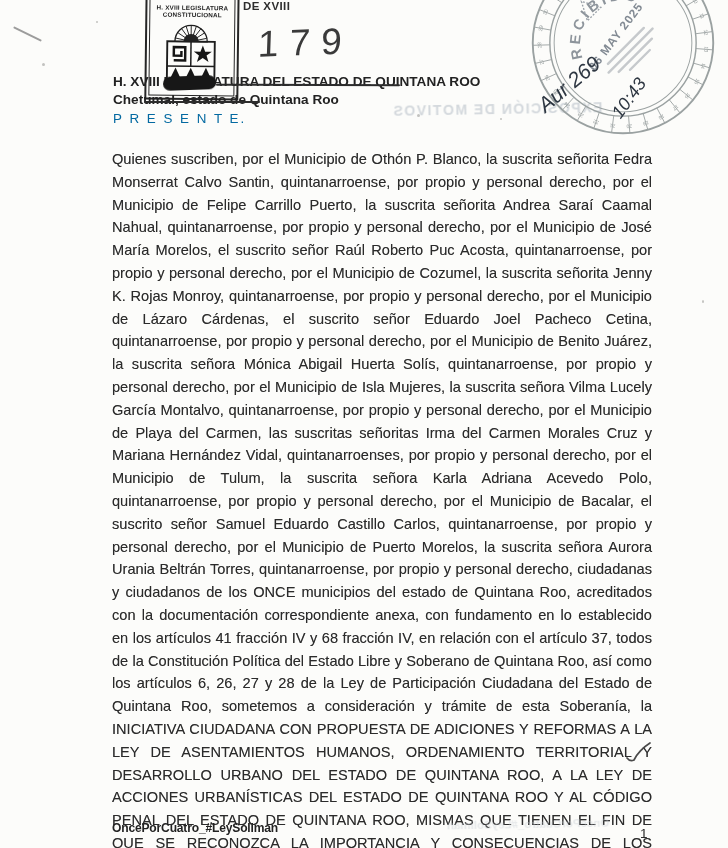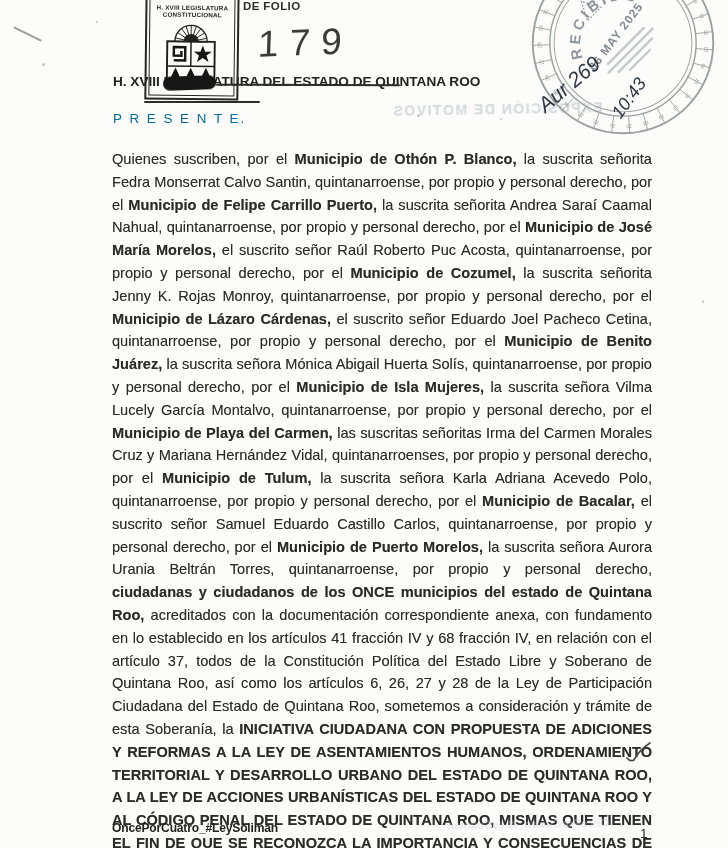--- a/index.html
+++ b/index.html
@@ -46,21 +46,21 @@
     filter:blur(.6px); white-space:nowrap; opacity:.8;
   }
   .ghost1{left:392px; top:101px; font-size:14px; letter-spacing:1.5px;}
   .ghost2{left:447px; top:818px; font-size:11.5px; opacity:.45;}
   
   .body{
     position:absolute; left:112px; top:148px; width:540px;
     font-size:14.6px; line-height:22.8px; text-align:justify;
     color:#2b2b2b; text-shadow:0 0 .5px rgba(50,50,50,.45);
   }
-  .body .bold{font-weight:bold;}
+  .body .bold{font-weight:normal;}
   
   .foot-left{
     position:absolute; left:112px; top:820px; font-size:13px; font-weight:bold;
     color:#222; transform:scaleX(.93); transform-origin:left center; letter-spacing:-.2px;
   }
   .page-num{position:absolute; left:640px; top:826px; font-size:13.5px; color:#2b2b2b;}
   
   .pen-stroke{position:absolute; left:12px; top:33px; width:31px; height:2px; background:#8b8b8b; transform:rotate(26deg); border-radius:2px; opacity:.85;}
   .check{position:absolute; left:624px; top:738px;}
   .speck{position:absolute; background:#a9a9a6; border-radius:50%; opacity:.7;}
@@ -100,24 +100,25 @@
           <path d="M51.5,25 L54,31.5 L61,31.5 L55.5,35.6 L57.6,42.4 L51.5,38.3 L45.4,42.4 L47.5,35.6 L42,31.5 L49,31.5 Z" fill="#161616" stroke="none"></path>
 
           <path d="M23,48.5 L17.5,60 L28.5,60 Z" fill="#161616" stroke="none"></path>
           <path d="M39,48.5 L33.5,60 L44.5,60 Z" fill="#161616" stroke="none"></path>
           <path d="M55,48.5 L49.5,60 L60.5,60 Z" fill="#161616" stroke="none"></path>
         </g>
       </svg>
     </div>
   </div>
 
-  <div class="folio-label">DE FOLIO</div>
+  <div class="folio-label">DE XVIII</div>
   <div class="folio-num">179</div>
 
   <div class="hdr1">H. XVIII LEGISLATURA DEL ESTADO DE QUINTANA ROO</div>
+  <div class="hdr2">Chetumal, estado de Quintana Roo</div>
   <div class="hdr3">P R E S E N T E.</div>
   <div class="ink-blob"></div>
   <div class="strike strike1"></div>
   <div class="strike strike2"></div>
 
   <div class="ghost ghost1">EXPOSICIÓN DE MOTIVOS</div>
 
   <svg class="stamp" viewBox="0 0 200 200">
     <g transform="rotate(-45 100 100)">
       <g stroke="#9aa1a1" fill="none">

